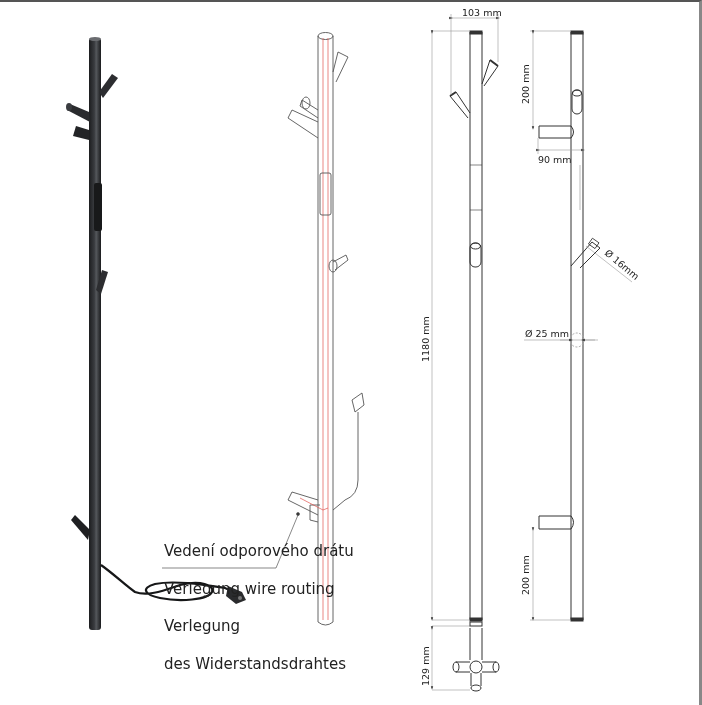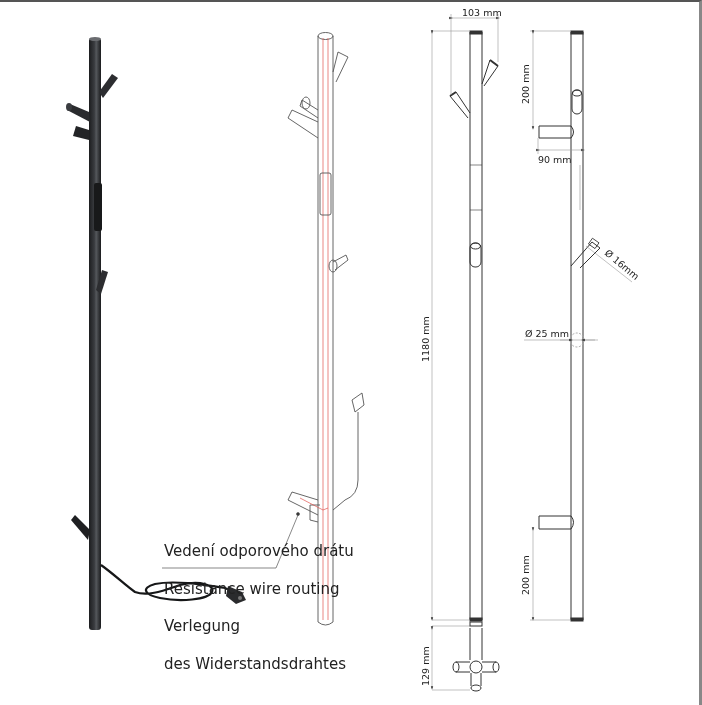--- a/index.html
+++ b/index.html
@@ -167,16 +167,16 @@
   </g>
   <text class="dimtext" transform="translate(529,104) rotate(-90)">200 mm</text>
   <text class="dimtext" x="538" y="163">90 mm</text>
   <text class="dimtext" transform="translate(604,254) rotate(40)">Ø 16mm</text>
   <text class="dimtext" x="525" y="337">Ø 25 mm</text>
   <text class="dimtext" transform="translate(529,595) rotate(-90)">200 mm</text>
 </svg>
 
 <div class="label">
   <div>Vedení odporového drátu</div>
-  <div>Resistance wire routing</div>
+  <div>Verlegung wire routing</div>
   <div>Verlegung</div>
   <div>des Widerstandsdrahtes</div>
 </div>
 
 </body></html>

